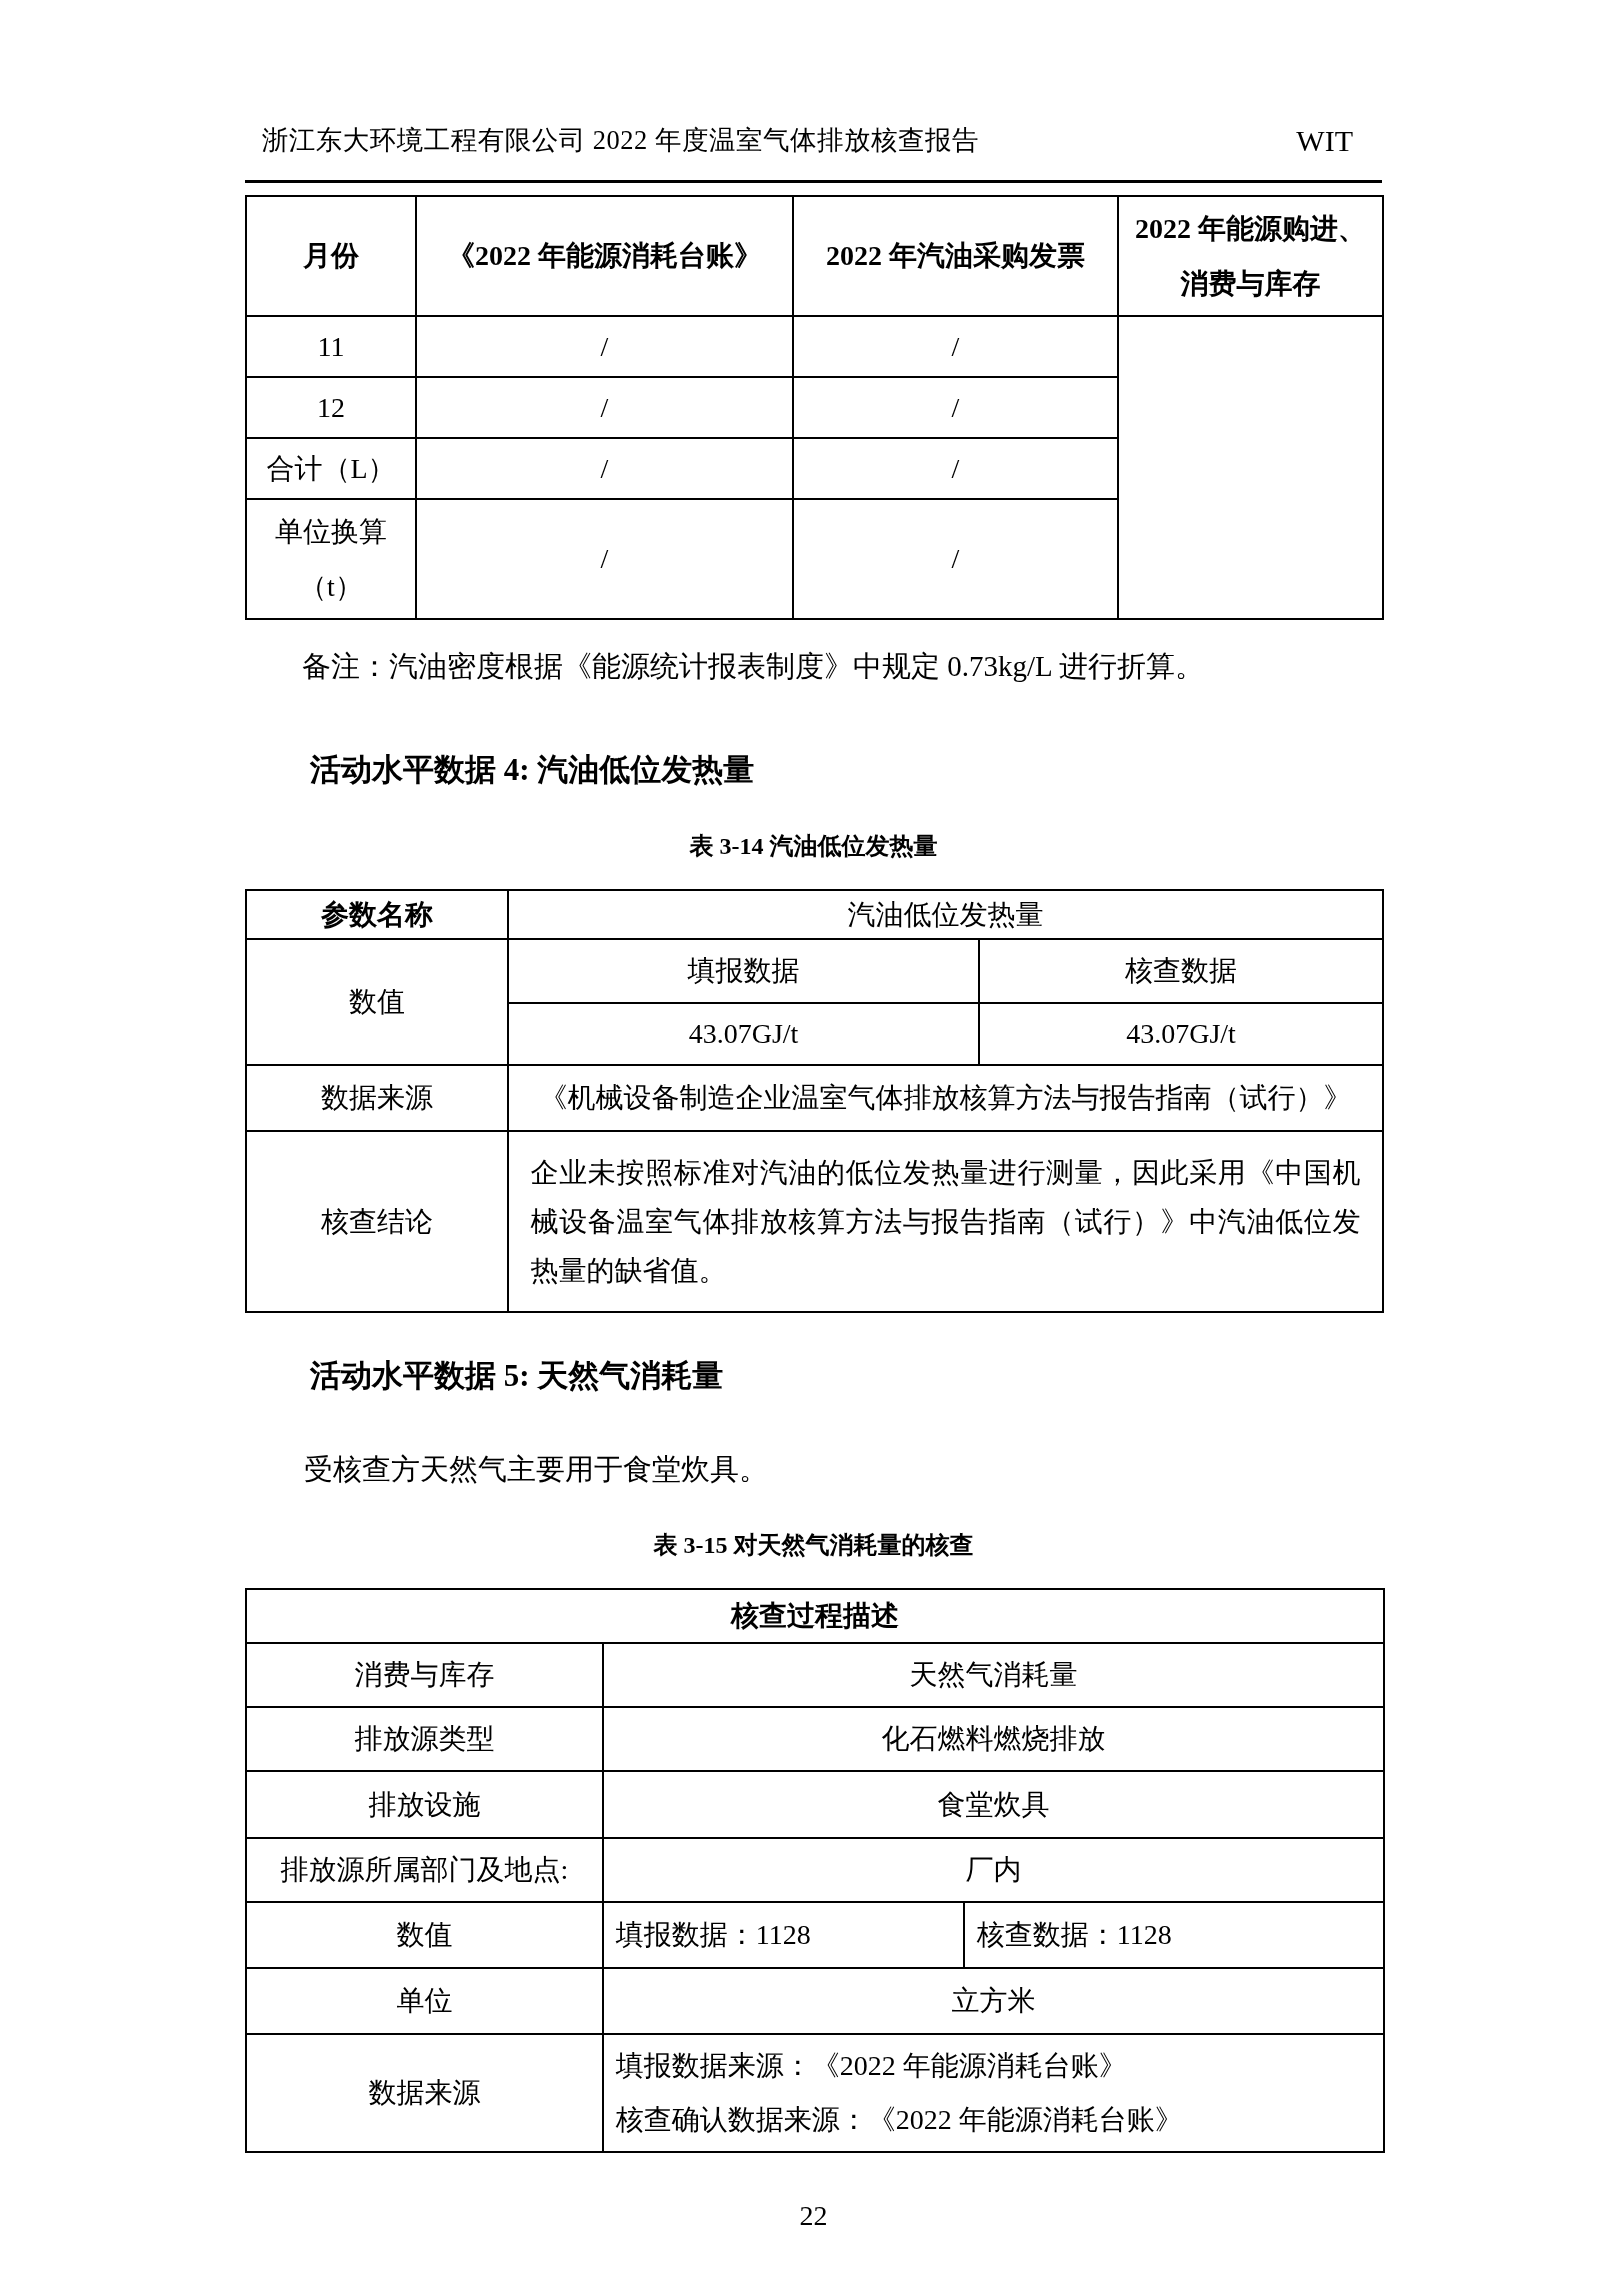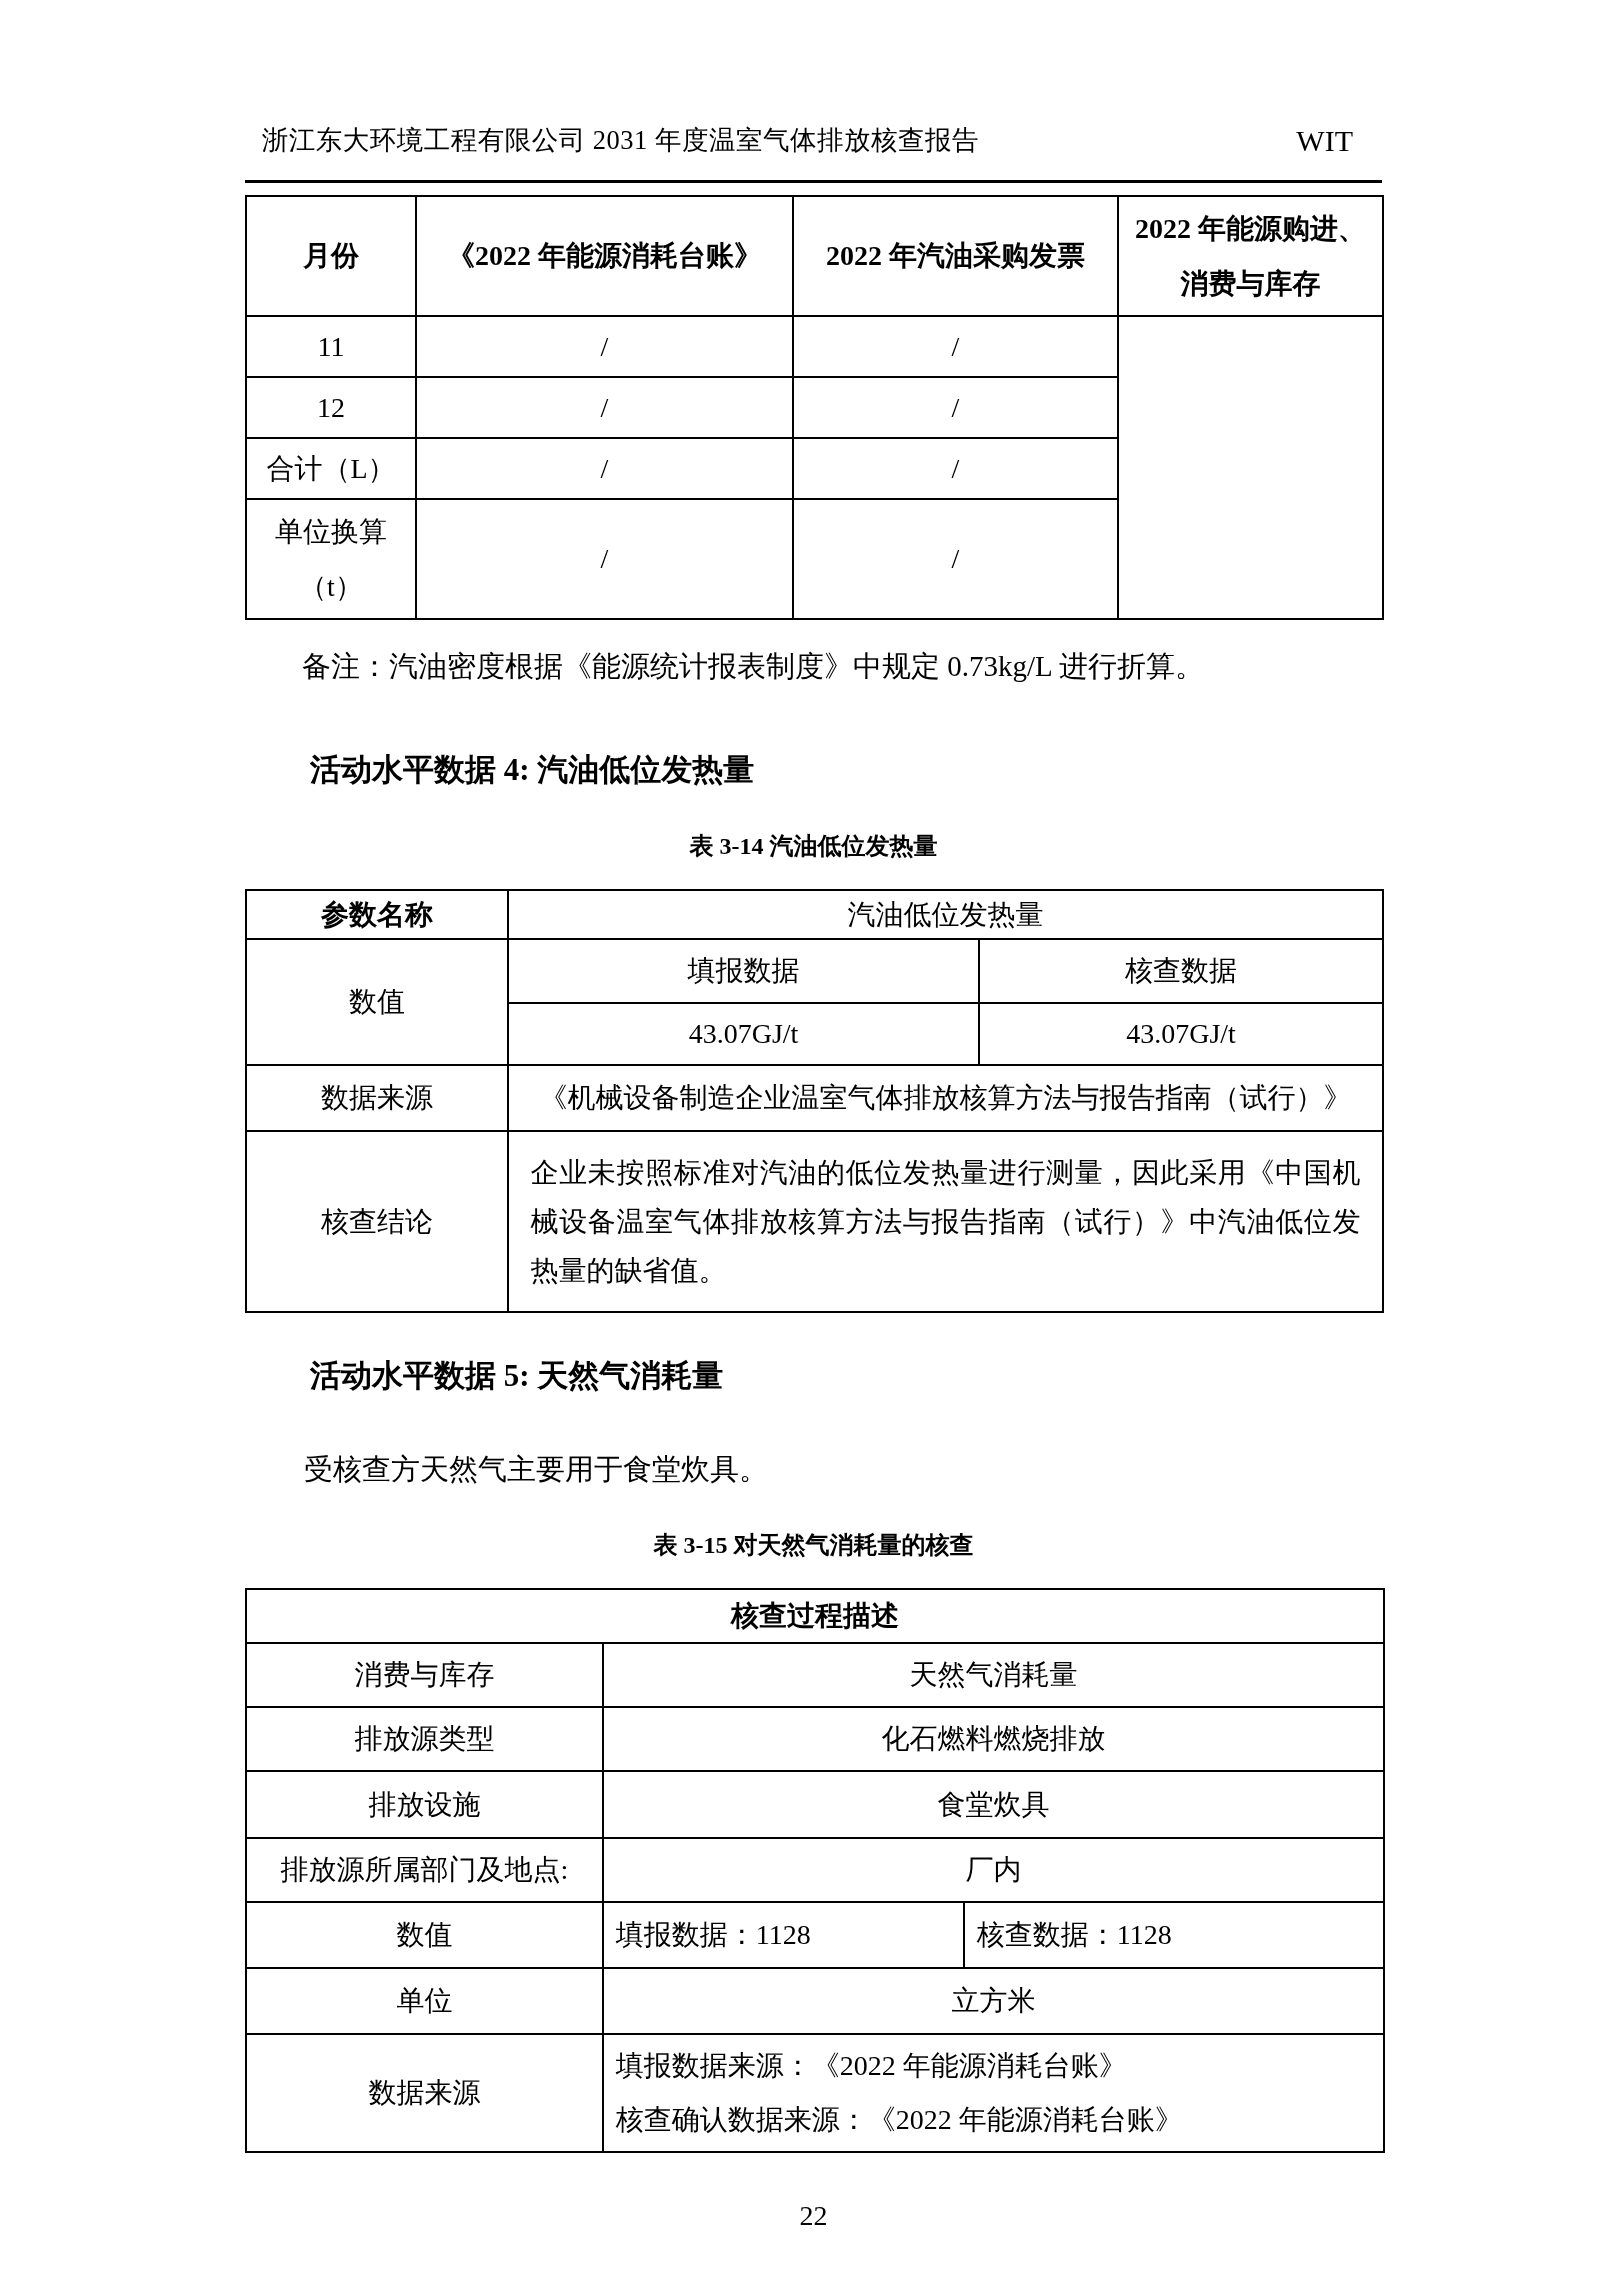--- a/index.html
+++ b/index.html
@@ -62,21 +62,21 @@
 
   .page-number { margin-top:47px; text-align:center; font-size:28px; }
 </style>
 </head>
 <body>
 
 <div class="page">
   <div class="content">
 
     <div class="doc-header">
-      <span class="hl">浙江东大环境工程有限公司 2031 年度温室气体排放核查报告</span>
+      <span class="hl">浙江东大环境工程有限公司 2022 年度温室气体排放核查报告</span>
       <span class="hr">WIT</span>
     </div>
     <div class="rule"></div>
 
     <table class="t1">
       <colgroup>
           <col style="width:170px">
           <col style="width:377px">
           <col style="width:325px">
           <col style="width:265px">

